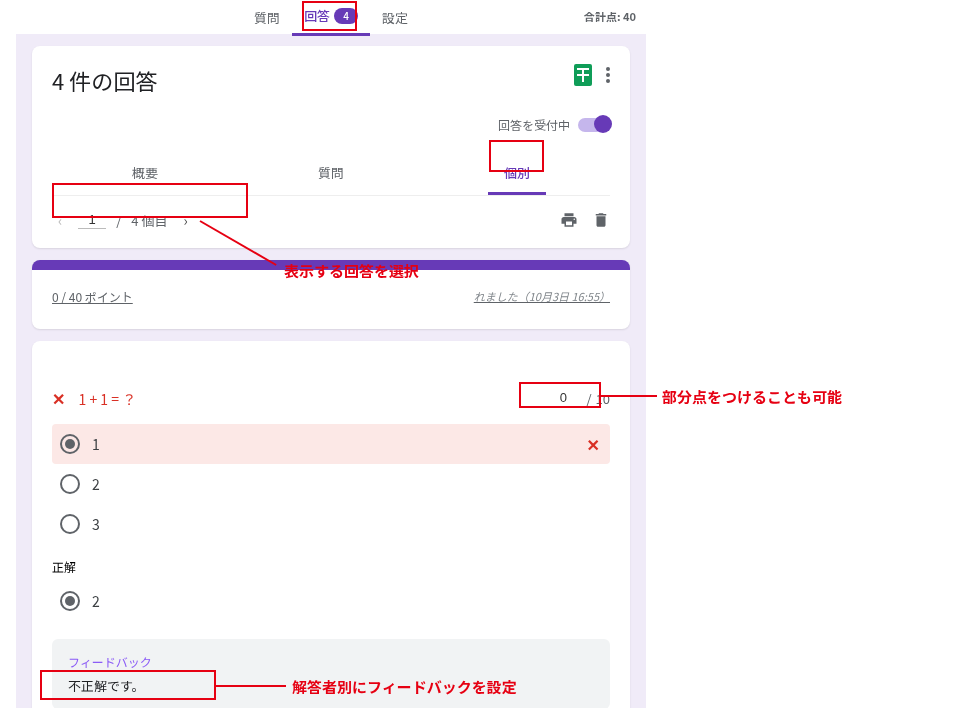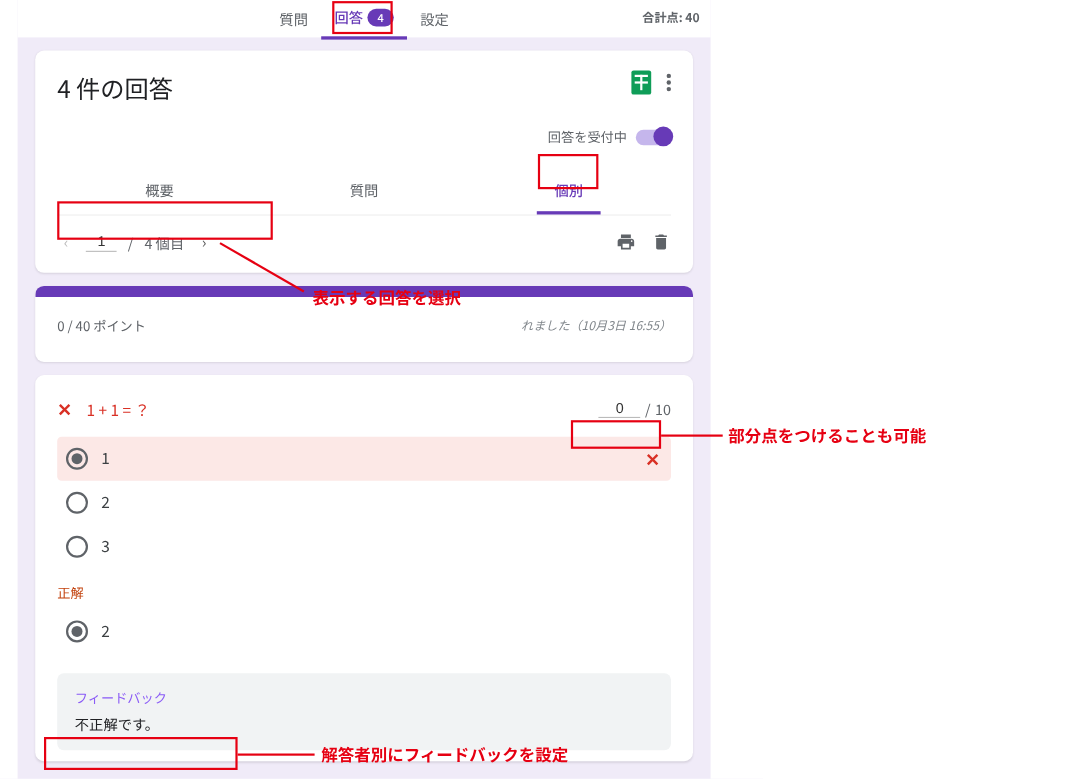--- a/index.html
+++ b/index.html
@@ -140,30 +140,31 @@
   .form-card {
     margin: 12px 16px 0;
     background: #fff;
     border-radius: 8px;
     border-top: 10px solid #673ab7;
     padding: 18px 20px 24px;
     box-shadow: 0 1px 2px rgba(0,0,0,.1);
   }
   .points-line {
     display: flex; justify-content: space-between;
-    font-size: 12px; color: #5f6368;
+    font-size: 12px; color: #5f6368; text-decoration: underline;
   }
   .submitted { font-style: italic; color: #80868b; font-size: 11px; }
   .form-title { font-size: 24px; margin-top: 14px; }
 
   .q-card { }
   .q-header {
     display: flex; justify-content: space-between; align-items: center;
     font-size: 14px; color: #d93025;
     margin-bottom: 14px;
+    margin-top: 27px;
   }
   .q-header .x { font-weight: bold; margin-right: 10px; font-size: 16px; }
   .score-box {
     display: flex; align-items: center; gap: 4px;
     font-size: 13px; color: #5f6368;
   }
   .score-input {
     width: 34px; border: none; border-bottom: 1px solid #bbb;
     text-align: center; font-size: 13px; color: #333;
     background: transparent;
@@ -180,21 +181,21 @@
   .opt.wrong .x-end {
     position: absolute; right: 10px; color: #d93025; font-size: 16px; font-weight: bold;
   }
   .radio {
     width: 16px; height: 16px; border: 2px solid #5f6368; border-radius: 50%;
     position: relative; flex-shrink: 0;
   }
   .radio.sel::after {
     content: ""; position: absolute; inset: 3px; background: #5f6368; border-radius: 50%;
   }
-  .correct-label { font-size: 12px; color: #c2410c; margin: 14px 0 6px; }
+  .correct-label { font-size: 12px; color: #000000; margin: 14px 0 6px; }
   .feedback-box {
     background: #f1f3f4; border-radius: 6px; padding: 14px 16px;
     margin-top: 18px; font-size: 13px;
   }
   .feedback-box .fb-title { color: #8b5cf6; font-size: 12px; margin-bottom: 6px; }
 
   
   .redbox {
     position: absolute; border: 2px solid #e60012; box-sizing: border-box;
     pointer-events: none;

